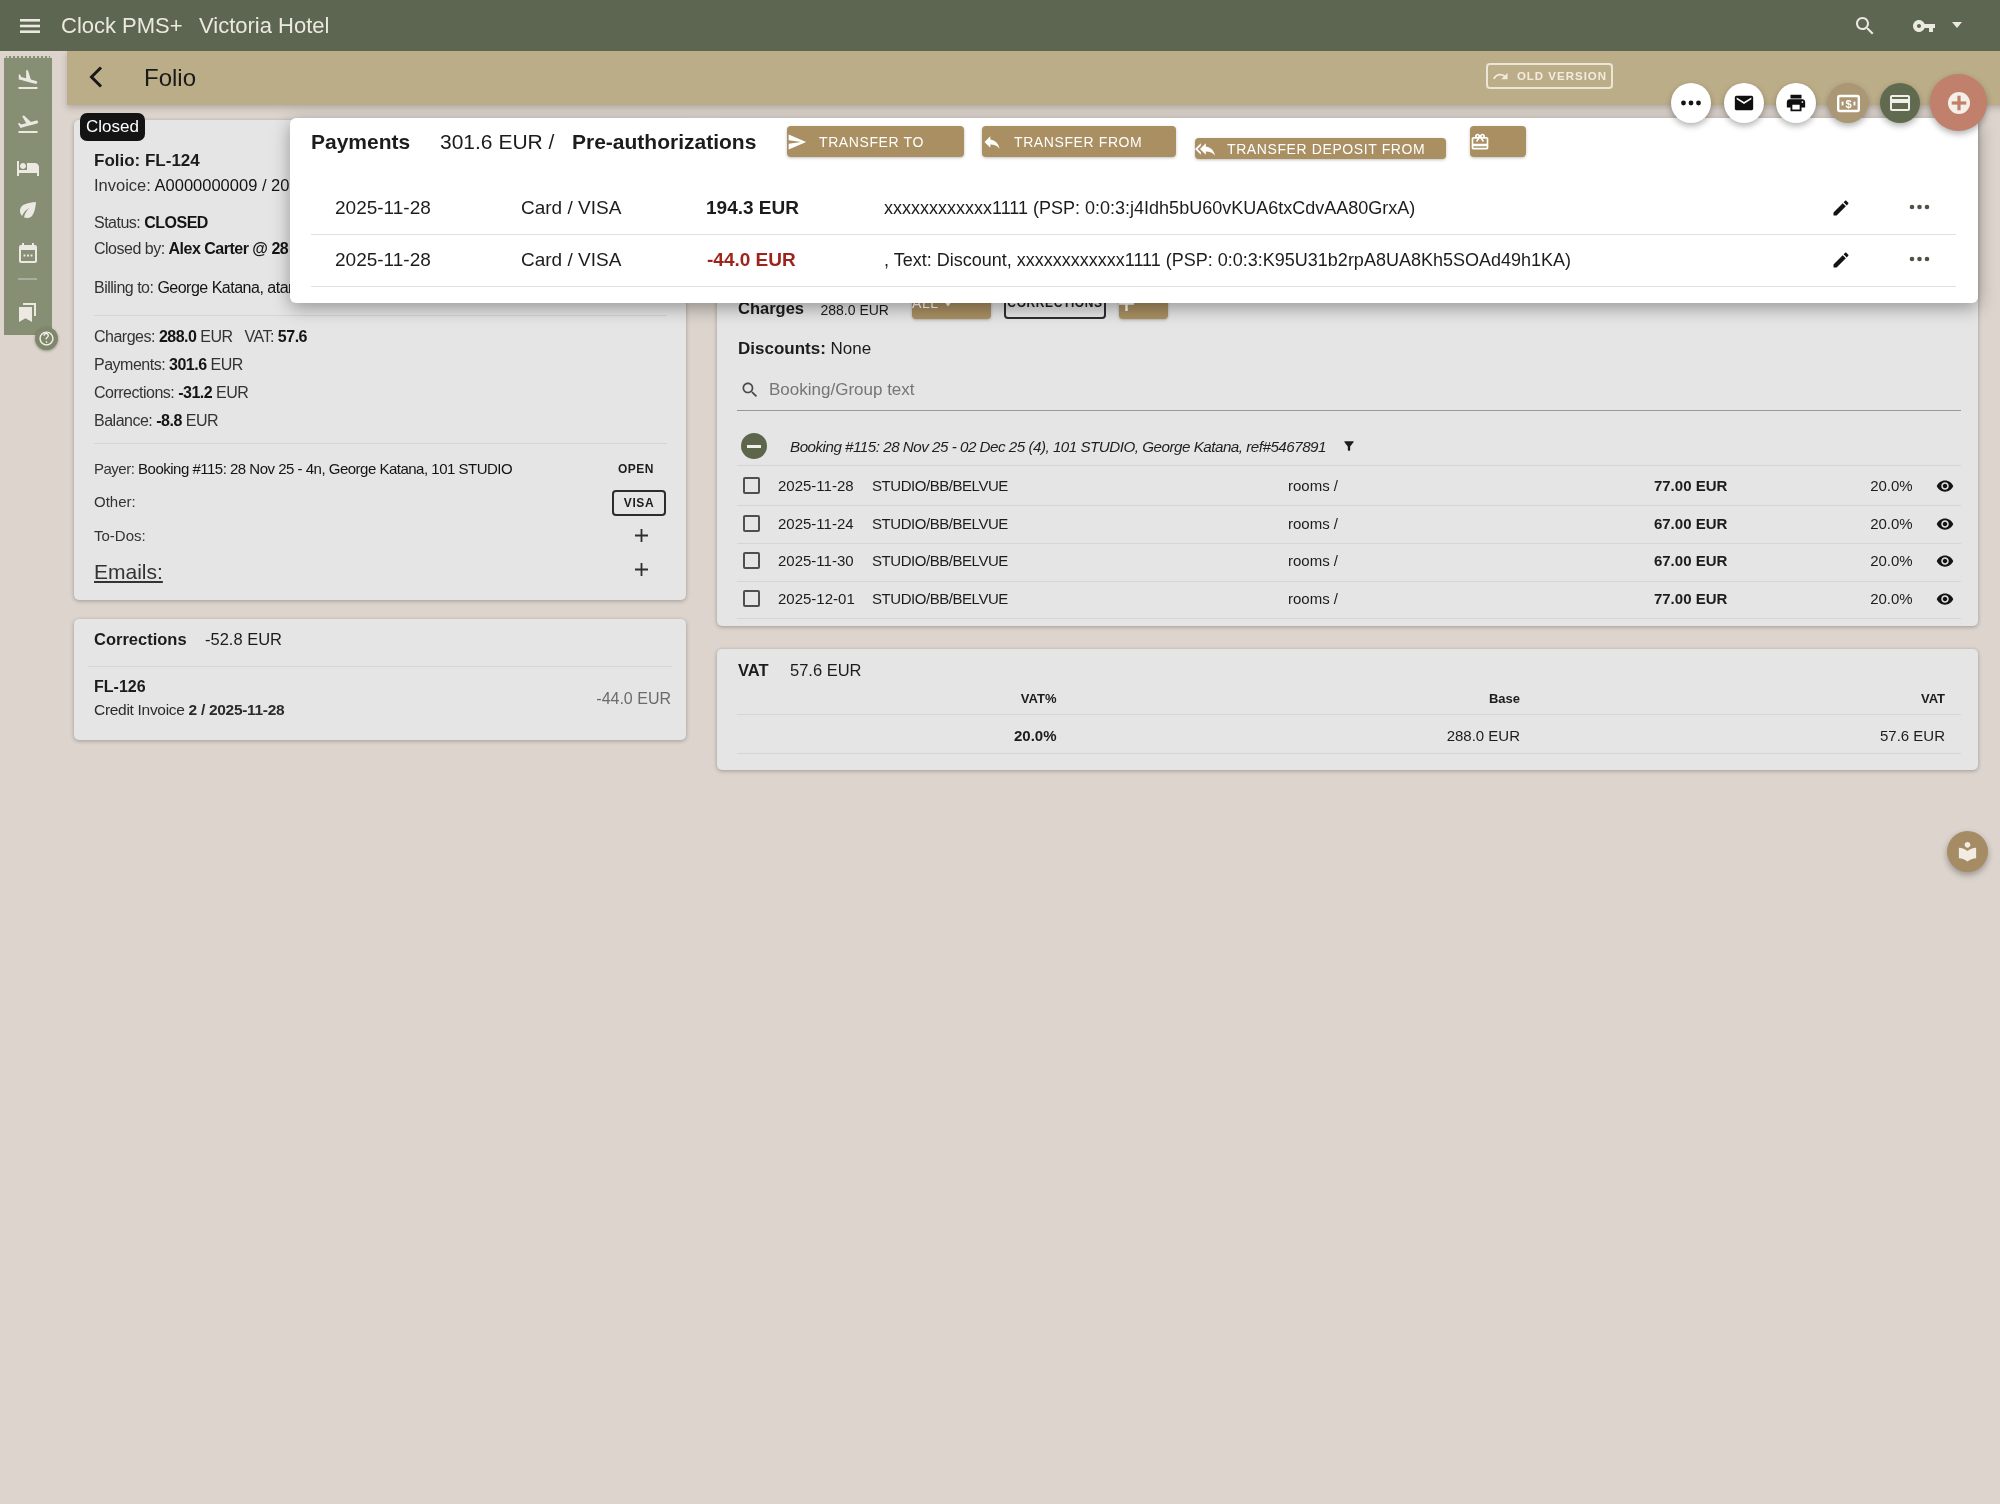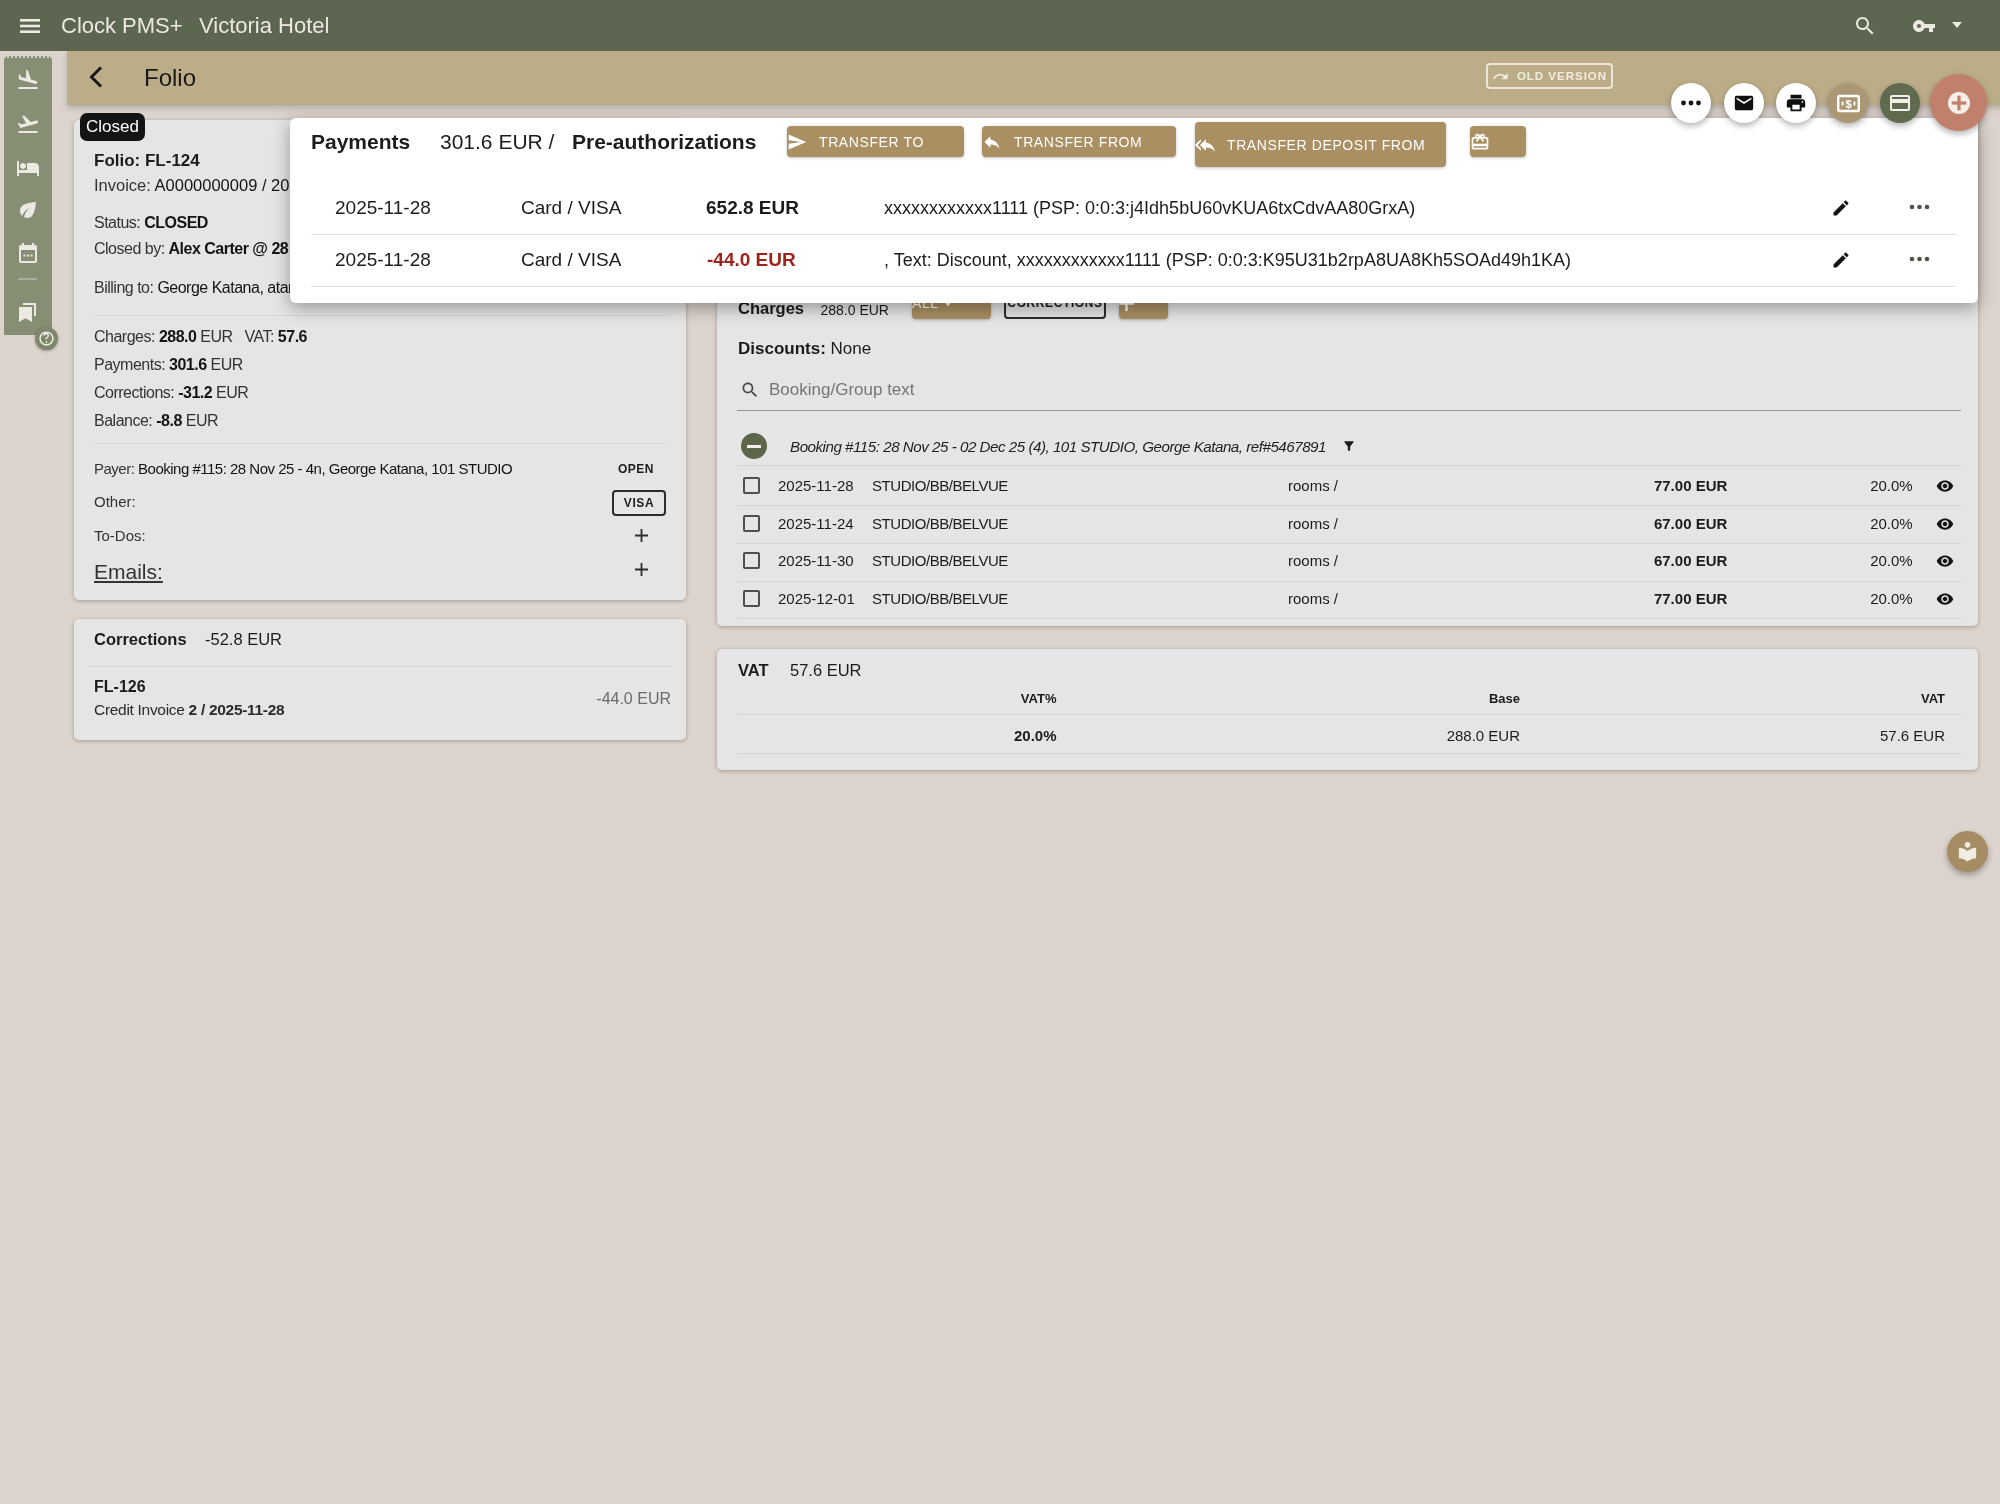--- a/index.html
+++ b/index.html
@@ -232,32 +232,32 @@
 <div class="overlay">
   <div class="t" style="left:21px; top:12px; font-size:21px; font-weight:bold;">Payments</div>
     <div class="t" style="left:150px; top:12px; font-size:21px;">301.6 EUR /</div>
     <div class="t" style="left:282px; top:12px; font-size:21px; font-weight:bold;">Pre-authorizations</div>
   <div class="tanbtn" style="left:497px; top:8px; width:177px; height:31px;"><svg style="margin-right:12px" width="20" height="20" viewBox="0 0 24 24">
         <path fill="#fff" d="M2.01 21 23 12 2.01 3 2 10l15 2-15 2z"></path>
       </svg>TRANSFER TO</div>
   <div class="tanbtn" style="left:692px; top:8px; width:194px; height:31px;"><svg style="margin-right:12px" width="20" height="20" viewBox="0 0 24 24">
         <path fill="#fff" d="M10 9V5l-7 7 7 7v-4.1c5 0 8.5 1.6 11 5.1-1-5-4-10-11-11z"></path>
       </svg>TRANSFER FROM</div>
-  <div class="tanbtn" style="left:905px; top:4px; width:251px; height:45px;"><svg style="margin-right:12px" width="20" height="20" viewBox="0 0 24 24">
+  <div class="tanbtn" style="left:905px; top:20px; width:251px; height:21px;"><svg style="margin-right:12px" width="20" height="20" viewBox="0 0 24 24">
         <path fill="#fff" d="M7 8V5l-7 7 7 7v-3l-4-4 4-4zm6 1V5l-7 7 7 7v-4.1c5 0 8.5 1.6 11 5.1-1-5-4-10-11-11z"></path>
       </svg>TRANSFER DEPOSIT FROM</div>
   <div class="tanbtn" style="left:1180px; top:8px; width:56px; height:31px;">
       <svg width="20" height="20" viewBox="0 0 24 24">
         <path fill="#fff" d="M20 6h-2.18c.11-.31.18-.65.18-1 0-1.66-1.34-3-3-3-1.05 0-1.96.54-2.5 1.35l-.5.67-.5-.68C10.96 2.54 10.05 2 9 2 7.34 2 6 3.34 6 5c0 .35.07.69.18 1H4c-1.11 0-1.99.89-1.99 2L2 19c0 1.11.89 2 2 2h16c1.11 0 2-.89 2-2V8c0-1.11-.89-2-2-2zm-5-2c.55 0 1 .45 1 1s-.45 1-1 1-1-.45-1-1 .45-1 1-1zM9 4c.55 0 1 .45 1 1s-.45 1-1 1-1-.45-1-1 .45-1 1-1zm11 15H4v-2h16v2zm0-5H4V8h5.08L7 10.83 8.62 12 11 8.76l1-1.36 1 1.36L15.38 12 17 10.83 14.92 8H20v6z"></path>
       </svg>
     </div>
 
   <div class="t" style="left:45px; top:79px; font-size:19px;">2025-11-28</div>
   <div class="t" style="left:231px; top:79px; font-size:19px;">Card / VISA</div>
-  <div class="t" style="left:416px; top:79px; font-size:19px; font-weight:bold;">652.8 EUR</div>
+  <div class="t" style="left:416px; top:79px; font-size:19px; font-weight:bold;">194.3 EUR</div>
   <div class="t" style="left:594px; top:80px; font-size:18px;">xxxxxxxxxxxx1111 (PSP: 0:0:3:j4Idh5bU60vKUA6txCdvAA80GrxA)</div>
   <svg class="abs" style="left:1541px;top:80px" width="20" height="20" viewBox="0 0 24 24">
       <path fill="#141414" d="M3 17.25V21h3.75L17.81 9.94l-3.75-3.75L3 17.25zM20.71 7.04c.39-.39.39-1.02 0-1.41l-2.34-2.34c-.39-.39-1.02-.39-1.41 0l-1.83 1.83 3.75 3.75 1.83-1.83z"></path>
     </svg>
   <svg class="abs" style="left:1619px;top:86px" width="21" height="6" viewBox="0 0 21 6">
       <g fill="#4e5345">
         <circle cx="3" cy="3" r="2.3"></circle>
         <circle cx="10.5" cy="3" r="2.3"></circle>
         <circle cx="18" cy="3" r="2.3"></circle>
       </g>

